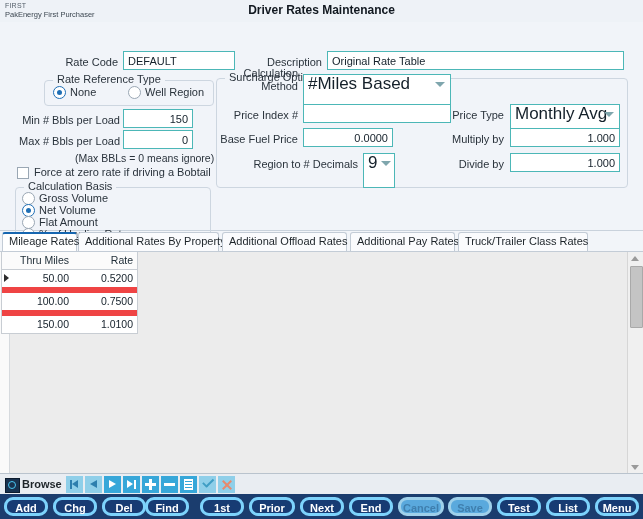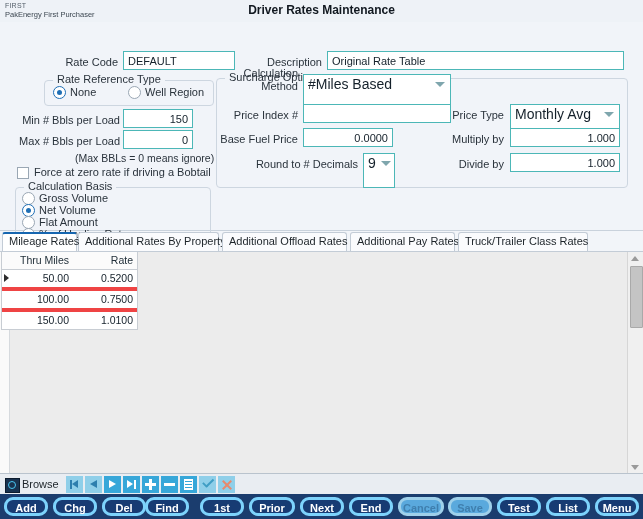--- a/index.html
+++ b/index.html
@@ -24,21 +24,21 @@
      background:#f1f4f9;border-bottom:1px solid #c9d2dc;}
 
   .lbl{position:absolute;font-size:11px;color:#2a333c;text-align:right;white-space:nowrap;}
 
   .fld{position:absolute;box-sizing:border-box;background:#fff;
      border:1px solid #4cb7b7;font-size:11px;color:#14202a;
      padding:1px 4px;line-height:16px;height:19px;}
   .fld.num{text-align:right;}
 
   .combo{position:absolute;box-sizing:border-box;background:#fff;
-     border:1px solid #4cb7b7;height:35px;font-size:14px;color:#14202a;}
+     border:1px solid #4cb7b7;height:35px;font-size:17px;color:#14202a;}
   .combo span.v{position:absolute;left:4px;top:1px;line-height:16px;}
   .combo .arw{position:absolute;right:5px;top:7px;width:0;height:0;
      border-left:5px solid transparent;border-right:5px solid transparent;
      border-top:5px solid #7fa6ad;}
 
   
   .grp{position:absolute;box-sizing:border-box;border:1px solid #cdd6e0;
      border-radius:4px;background:transparent;}
   .grp > .cap{position:absolute;top:-8px;left:8px;background:#f1f4f9;
      padding:0 4px;font-size:11px;color:#2a333c;}
@@ -65,42 +65,42 @@
      padding-top:1px;z-index:3;}
 
   
   .gridwrap{position:absolute;left:0;top:251px;width:643px;height:222px;
      background:#ececec;border-top:1px solid #c3ccd6;}
   .gridpane{position:absolute;left:0;top:0;width:627px;height:222px;background:#ececec;}
   .gridtbl{position:absolute;left:1px;top:0;width:137px;background:#fff;
      border:1px solid #c8cdd3;border-top:none;box-sizing:border-box;}
   .ghead{height:17px;border-bottom:1px solid #c8cdd3;background:#fbfbfb;position:relative;}
   .ghead .gh{position:absolute;top:2px;font-size:10.5px;color:#22303a;}
-  .grow{height:17px;position:relative;border-bottom:4px solid #ef4444;background:#fff;}
+  .grow{height:17px;position:relative;border-bottom:6px solid #ef4444;background:#fff;}
   .grow .c1{position:absolute;right:68px;top:2px;font-size:10.5px;color:#14202a;}
   .grow .c2{position:absolute;right:4px;top:2px;font-size:10.5px;color:#14202a;}
   .grow .mk{position:absolute;left:2px;top:4px;width:0;height:0;
      border-top:4px solid transparent;border-bottom:4px solid transparent;
      border-left:5px solid #2b2b2b;}
   .gutter{position:absolute;left:0;top:0;width:9px;bottom:0;background:#fafafa;
      border-right:1px solid #d6dade;}
 
   
   .vsb{position:absolute;right:0;top:0;width:15px;height:222px;background:#f0f0f0;
      border-left:1px solid #d6d6d6;}
   .vsb .ar{position:absolute;left:3px;width:0;height:0;
      border-left:4px solid transparent;border-right:4px solid transparent;}
   .vsb .up{top:4px;border-bottom:5px solid #9a9a9a;}
   .vsb .dn{bottom:4px;border-top:5px solid #9a9a9a;}
   .vsb .th{position:absolute;left:2px;top:14px;width:11px;height:60px;
      background:#c4c4c4;border:1px solid #a9a9a9;border-radius:1px;}
 
   
   .browsebar{position:absolute;left:0;top:473px;width:643px;height:21px;
-     background:#e9edf2;border-top:1px solid #b9c3cd;}
+     background:#e9edf2;border-top:1px solid #b9c3cd;font-weight:bold;}
   .browsebar .bicon{position:absolute;left:5px;top:4px;width:13px;height:13px;
      background:#19324f;border:1px solid #0d1c2e;}
   .browsebar .bicon:after{content:"";position:absolute;left:2px;top:2px;width:6px;height:6px;
      border:1.5px solid #49c6f2;border-radius:50%;}
   .browsebar .btxt{position:absolute;left:22px;top:4px;font-size:11px;color:#1d2429;}
   .navbtn{position:absolute;top:2px;width:17px;height:17px;background:#37a7d9;}
   .navbtn.dis{background:#8fcfe9;}
   .navbtn.lt{background:#8fcfe9;}
   .navbtn i{position:absolute;display:block;}
 
@@ -175,21 +175,21 @@
       <span class="v">#Miles Based</span>
       <i class="arw"></i>
     </div>
 
     <div class="lbl" style="left:212px;top:87px;width:86px;">Price Index #</div>
     <div class="fld" style="left:303px;top:82px;width:148px;"></div>
 
     <div class="lbl" style="left:212px;top:111px;width:86px;">Base Fuel Price</div>
     <div class="fld num" style="left:303px;top:106px;width:90px;">0.0000</div>
 
-    <div class="lbl" style="left:228px;top:136px;width:130px;">Round to # Decimals</div>
+    <div class="lbl" style="left:228px;top:136px;width:130px;">Region to # Decimals</div>
     <div class="combo" style="left:363px;top:131px;width:32px;">
       <span class="v">9</span>
       <i class="arw" style="right:3px;"></i>
     </div>
 
     <div class="lbl" style="left:400px;top:87px;width:104px;">Price Type</div>
     <div class="combo" style="left:510px;top:82px;width:110px;">
       <span class="v">Monthly Avg</span>
       <i class="arw"></i>
     </div>

